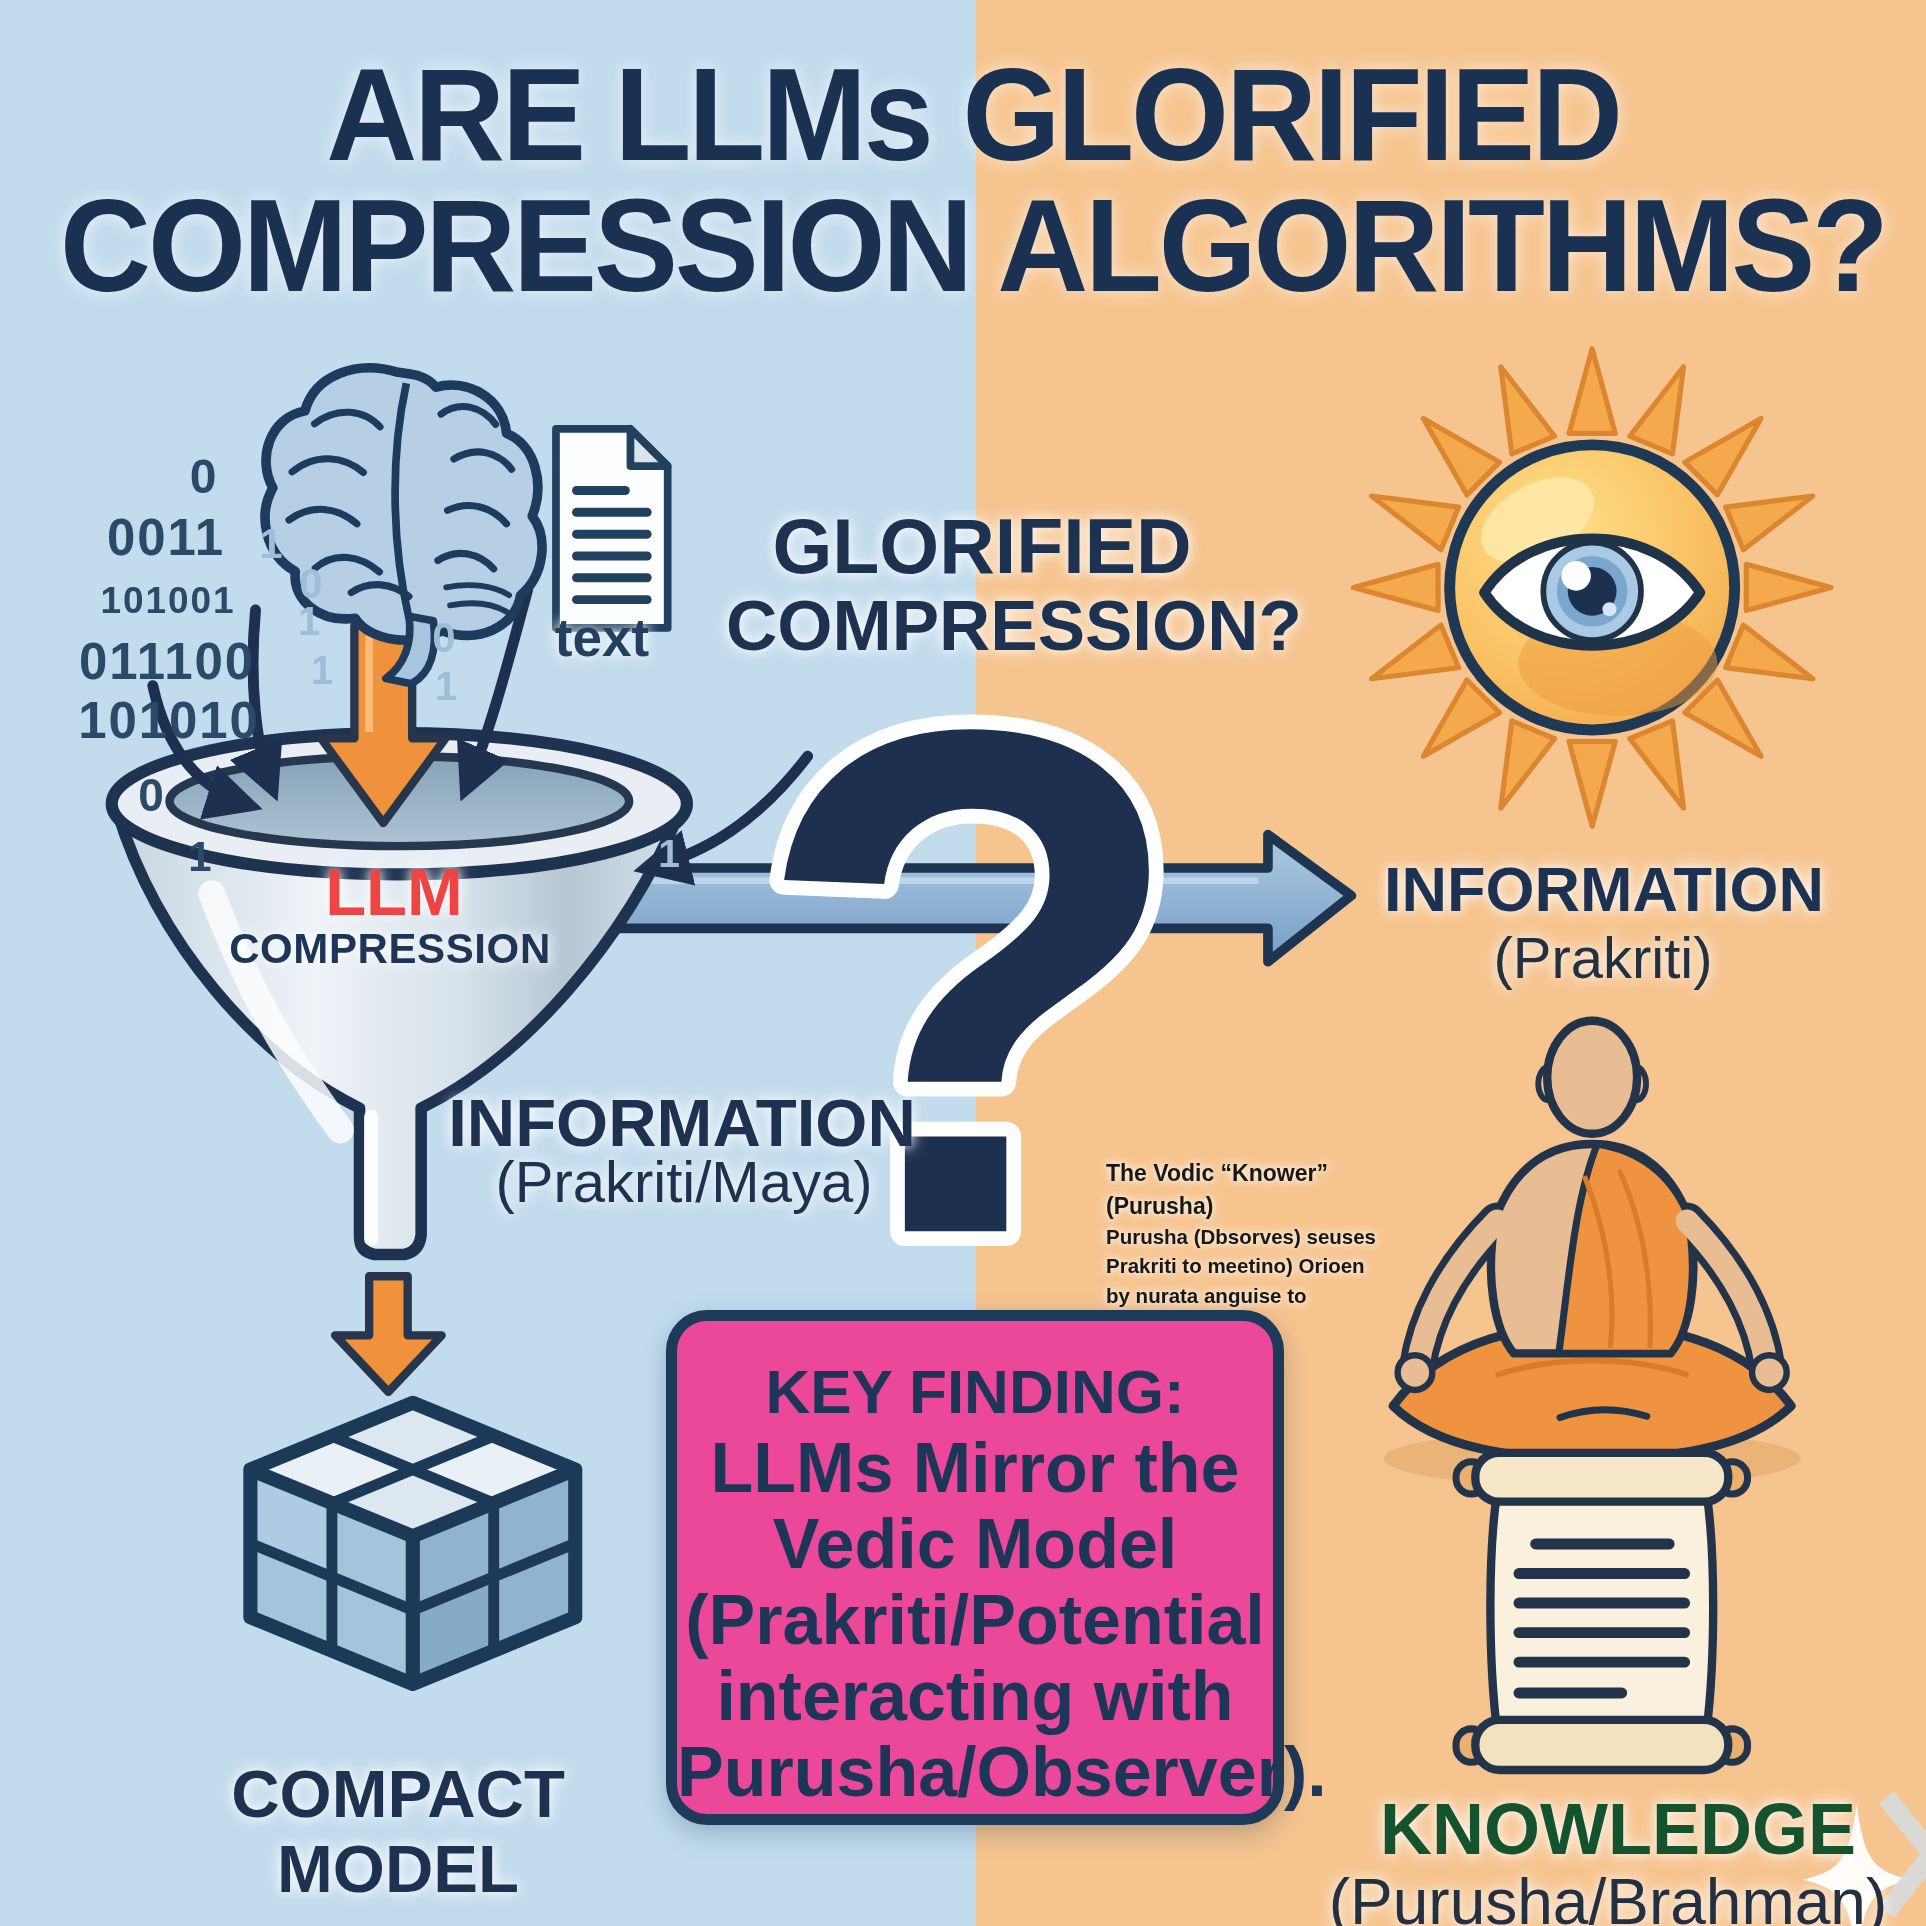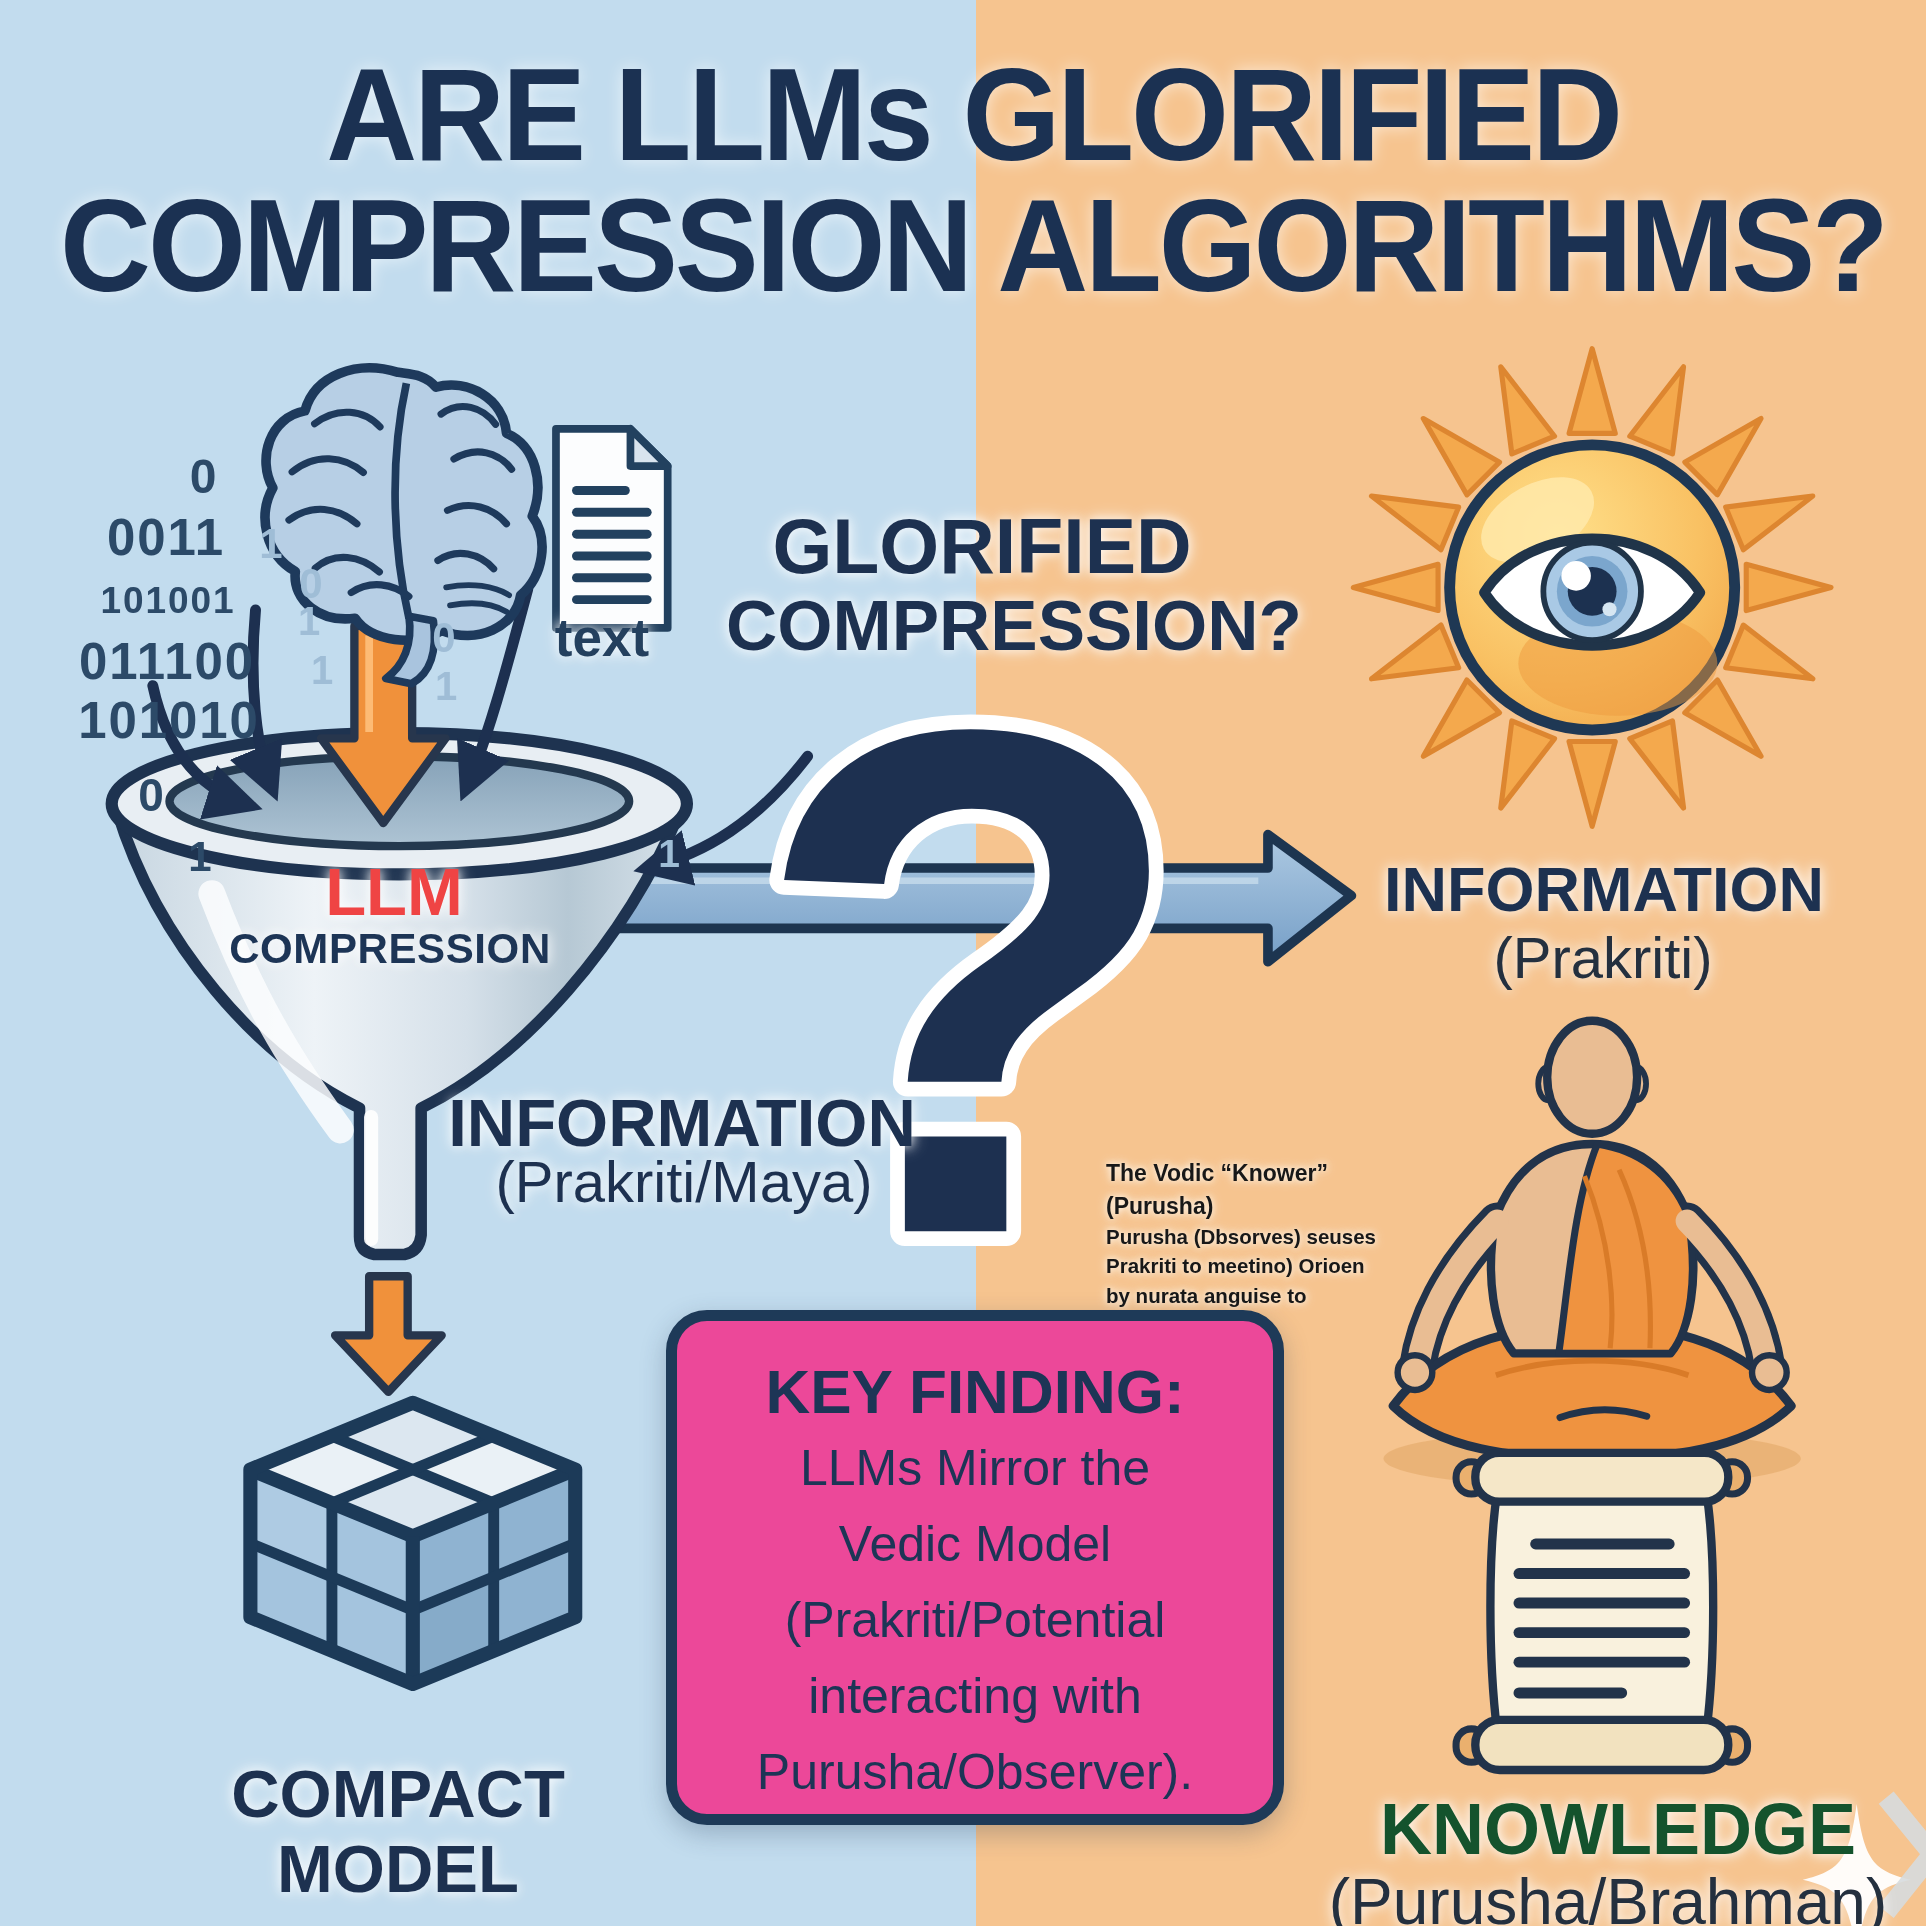--- a/index.html
+++ b/index.html
@@ -20,21 +20,21 @@
   }
   .digit{font-weight:bold;color:#2c4a68;letter-spacing:1.9px;}
   .digit-faded{font-weight:bold;color:#9fbdd6;}
   .lbl{font-weight:bold;text-shadow:0 0 10.3px rgba(255,255,255,.85),0 0 18px rgba(255,255,255,.6);}
   .keybox{
     left:666px;top:1310px;width:618px;height:515px;
     background:#ec4899;border:11.6px solid #1e3a58;border-radius:41px;
     box-shadow:0 9px 26px rgba(40,60,90,.28);
     box-sizing:border-box;text-align:center;padding-top:33px;
   }
-  .keybox .kl{font-size:50px;line-height:76px;font-weight:normal;color:#1d3556;}
+  .keybox .kl{font-size:70px;line-height:76px;font-weight:bold;color:#1d3556;}
   .keybox .kl:first-child{font-size:62px;font-weight:800;}
   .vedic{
     left:1106px;top:1157px;width:295px;
     font-weight:bold;font-size:20.5px;line-height:1.42;color:#181818;
     text-shadow:0 0 6.4px rgba(255,250,240,.95),0 0 11.6px rgba(255,250,240,.9);
   }
   svg text{font-family:"Liberation Sans",sans-serif;}
 </style>
 </head>
 <body>

